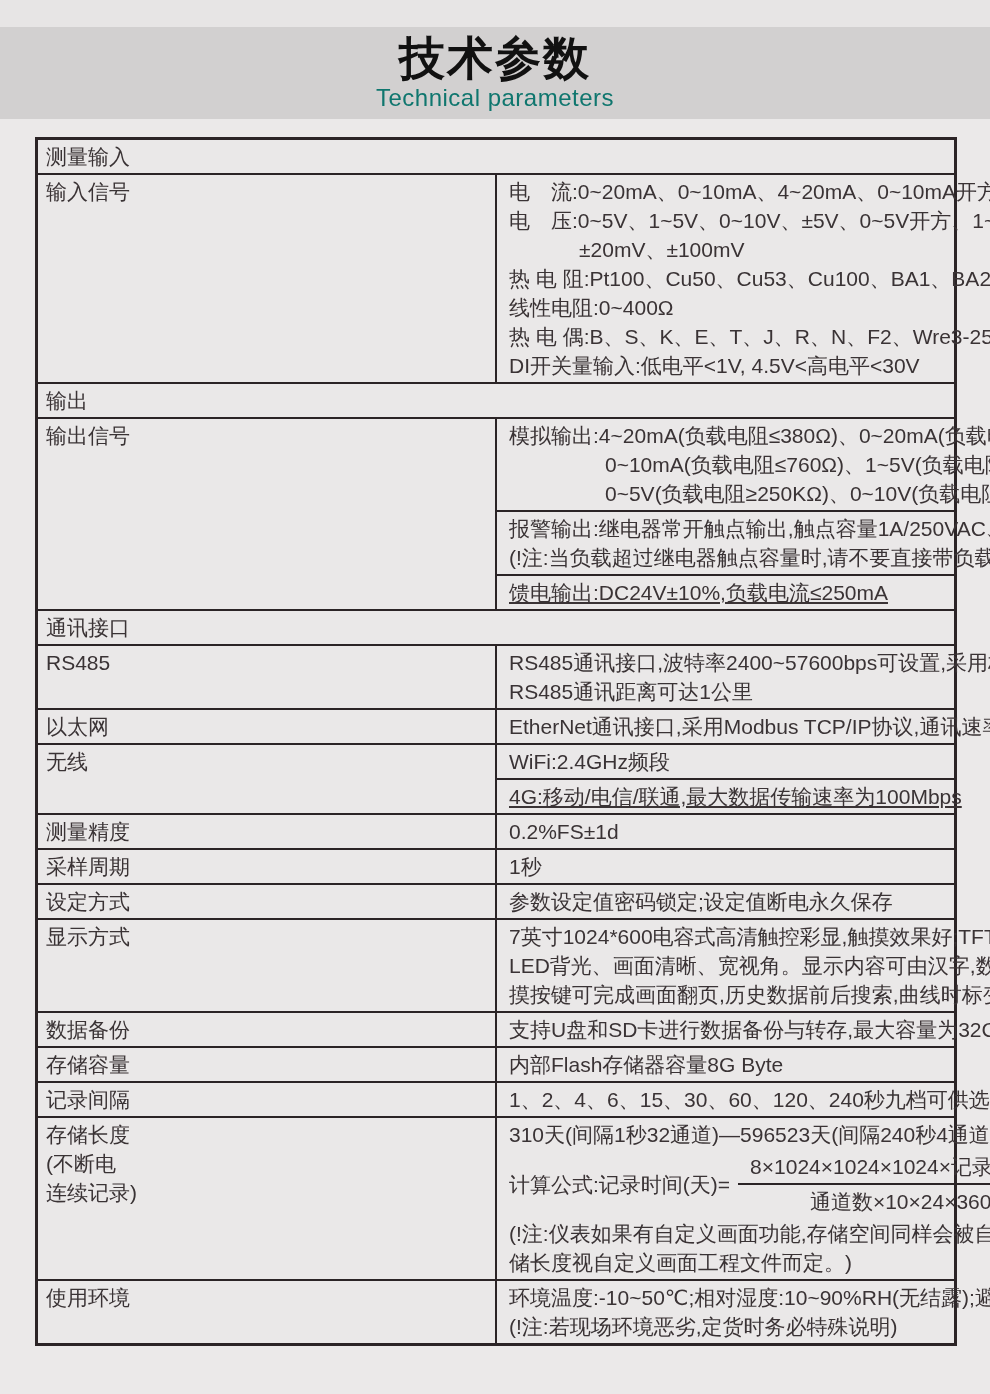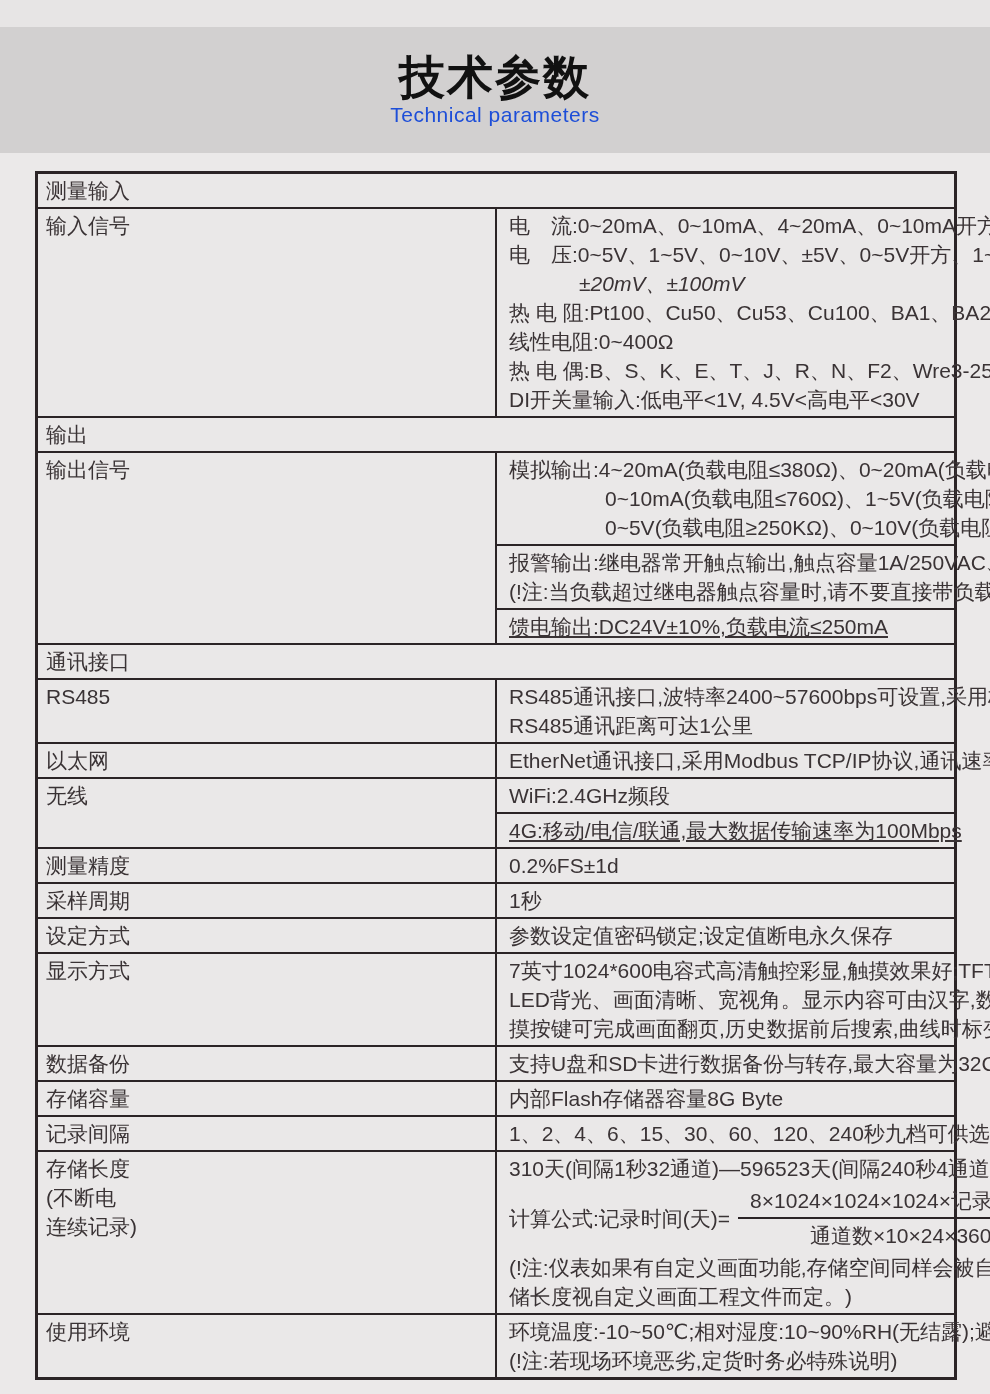--- a/index.html
+++ b/index.html
@@ -5,29 +5,29 @@
   html,body{margin:0;padding:0;}
   body{
     width:990px;min-height:1394px;
     background:#ebe9e9;
     font-family:"Liberation Sans","DejaVu Sans",sans-serif;
     color:#3a3335;
     -webkit-font-smoothing:antialiased;
   }
   .top-strip{height:27px;background:#e7e5e5;}
   .title-band{
-    height:126px;background:#d2d0d0;
+    height:92px;background:#d2d0d0;
     display:flex;flex-direction:column;align-items:center;justify-content:center;
   }
   .title-band h1{
     margin:0;font-size:46px;line-height:1.05;font-weight:700;color:#111;
     letter-spacing:2px;
   }
   .title-band .subtitle{
-    margin-top:1px;font-size:21px;color:#1d4ed8;letter-spacing:0.5px;
+    margin-top:1px;font-size:24px;color:#0f766e;letter-spacing:0.5px;
   }
   table.spec{
     margin:18px 0 0 35px;
     width:922px;
     border-collapse:collapse;
     table-layout:fixed;
   }
   table.spec, table.spec td{border:2px solid #2b2426;}
   table.spec{border-width:3px;}
   td{
@@ -35,21 +35,21 @@
     font-size:21px;line-height:29px;
     padding:2px 10px 2px 12px;
     background:#eae8e8;
   }
   td.label{width:112px;padding-left:8px;padding-right:4px;border-radius:13px;}
   td.section{padding-left:8px;}
   td.p0{padding:0;}
   .group{padding:2px 10px 2px 12px;border-bottom:2px solid #2b2426;}
   .group:last-child{border-bottom:none;text-decoration:underline;}
   .ln{white-space:nowrap;}
-  .ind70{padding-left:70px;font-style:italic;}
+  .ind70{padding-left:70px;}
   .ind96{padding-left:96px;}
   .formula{display:flex;align-items:center;margin:3px 0 3px 0;}
   .frac{display:inline-flex;flex-direction:column;text-align:center;margin-left:8px;}
   .frac .num{padding:0 12px 2px 12px;border-bottom:2px solid #2b2426;white-space:nowrap;}
   .frac .den{padding:2px 12px 0 12px;white-space:nowrap;}
 </style>
 </head>
 <body>
 
 <div class="top-strip"></div>

